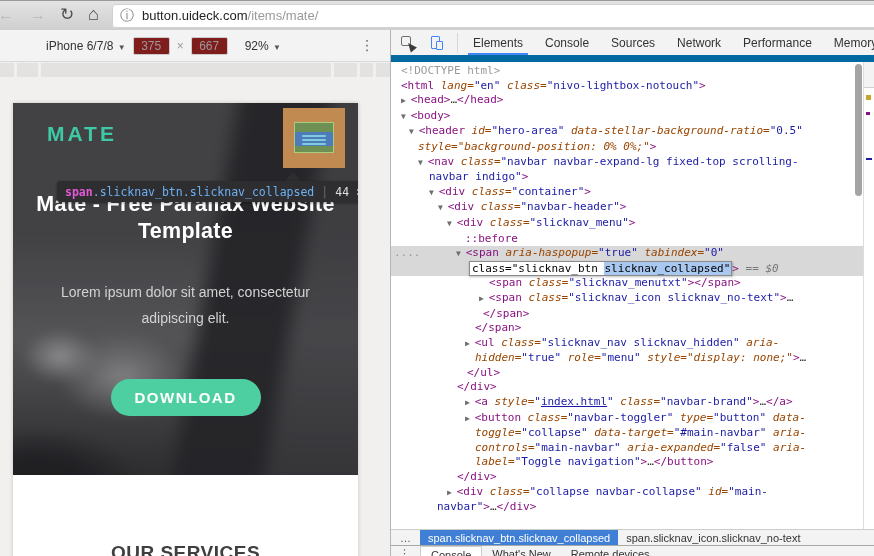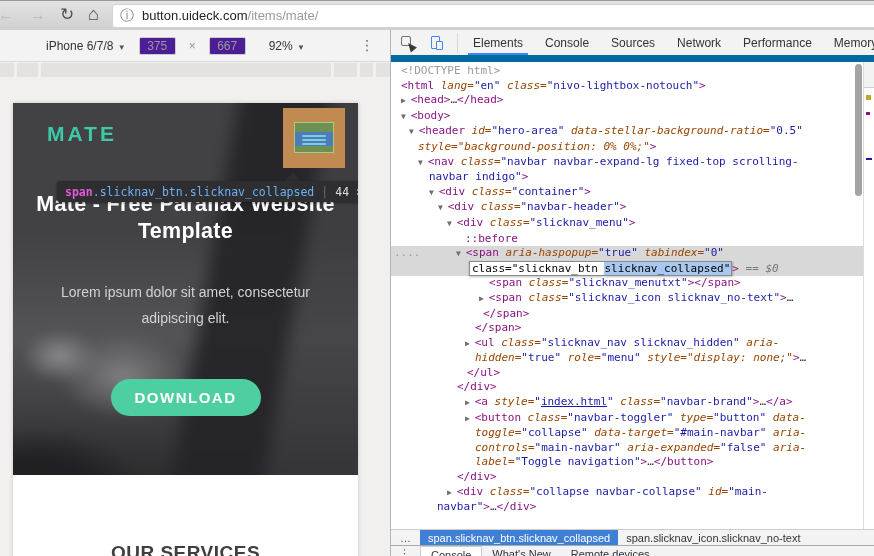--- a/index.html
+++ b/index.html
@@ -14,24 +14,24 @@
   .nav-ico.dark{color:#4f4f4f;}
   .urlbar{position:absolute;left:112px;top:3px;right:-6px;height:24px;background:#fff;
           border-radius:4px;box-shadow:inset 0 0 0 1px #d2d2d2;}
   .url-info{position:absolute;left:8px;top:3px;font-size:14px;color:#7d7d7d;}
   .url-text{position:absolute;left:30px;top:4px;font-size:13px;color:#242424;white-space:nowrap;}
   .url-path{color:#9a9a9a;}
 
   
   .device-toolbar{position:absolute;left:0;top:30px;width:390px;height:32px;background:#f3f3f3;
                   border-bottom:1px solid #d9d9d9;}
-  .device-inner{display:flex;align-items:center;height:100%;padding-left:46px;gap:13px;
+  .device-inner{display:flex;align-items:center;height:100%;padding-left:46px;gap:7px;
                 font-size:12px;color:#333;}
   .caret{font-size:8px;color:#555;margin-left:1px;}
-  .dim-input{width:37px;height:18px;border:1px solid #ccc;border-radius:2px;background:#4c1d95;
+  .dim-input{width:37px;height:18px;border:1px solid #ccc;border-radius:2px;background:#7f1d1d;
              color:#9a9a9a;font-size:12px;text-align:center;font-family:"Liberation Sans",sans-serif;padding:0;}
   .times{color:#9a9a9a;}
   .zoom-label{margin-left:10px;}
   .kebab{position:absolute;right:16px;top:7px;font-size:14px;color:#6b6b6b;letter-spacing:0;}
 
   
   .pane-border{position:absolute;left:390px;top:30px;width:1px;height:526px;background:#b5b5b5;}
   .devtools-toolbar{position:absolute;left:391px;top:30px;width:483px;height:32px;background:#f3f3f3;
                     border-bottom:7px solid #0369a1;display:flex;align-items:center;}
   .tool-ico{width:16px;height:16px;margin-left:9px;position:relative;flex:none;}

